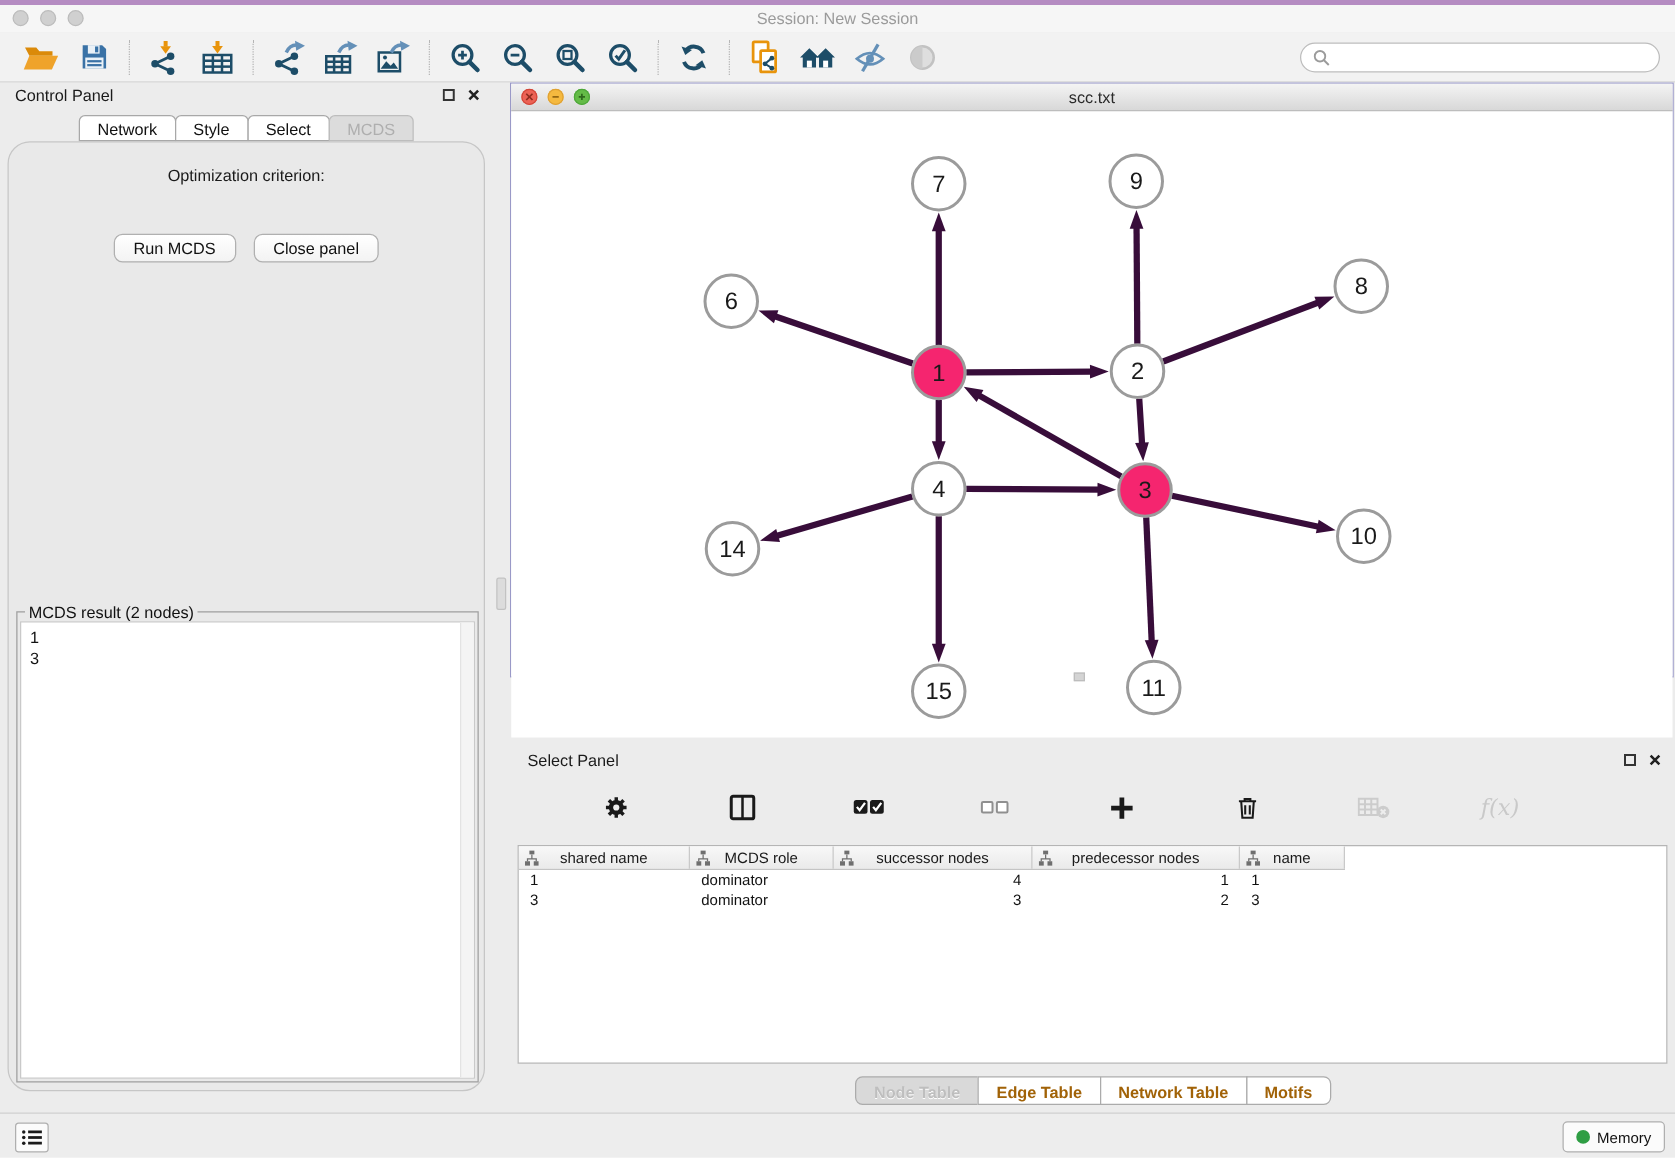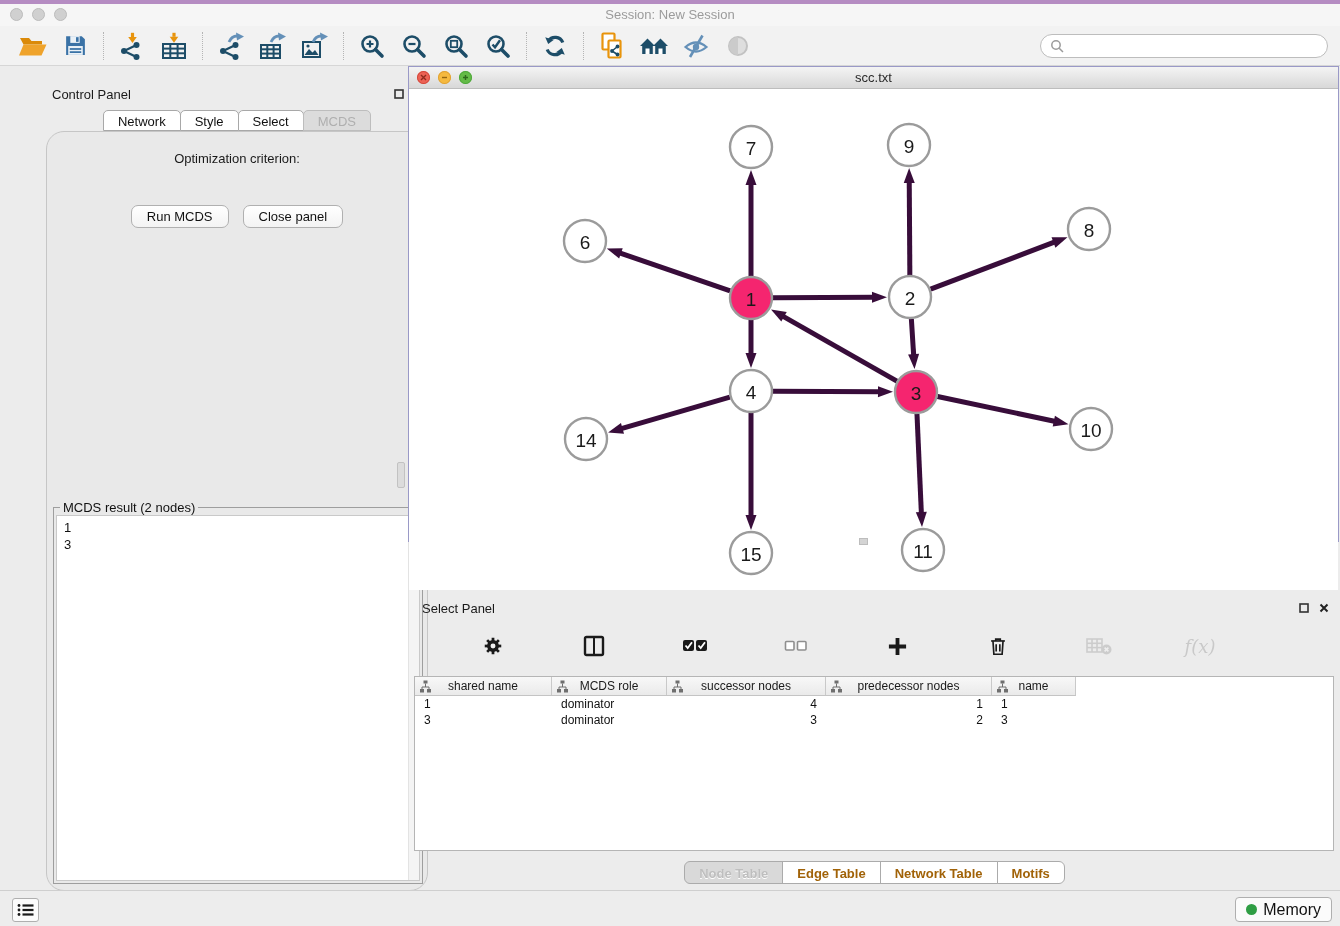--- a/index.html
+++ b/index.html
@@ -20,21 +20,21 @@
   .ic { display:flex; align-items:center; justify-content:center; }
   .search-box { margin-left:auto; width:288px; height:24px; border:1px solid #BDBDBD; border-radius:12px; background:#FFF; display:flex; align-items:center; gap:5px; padding:0 9px; }
   .search-box input { border:none; outline:none; flex:1; font-size:13px; background:transparent; }
 
   
   .panel-title { font-size:13px; color:#1A1A1A; }
   .win-btns { display:flex; gap:8px; align-items:center; }
   .wbtn { background:none; border:none; padding:0; width:12px; height:12px; display:flex; align-items:center; justify-content:center; cursor:pointer; }
 
   
-  .cpanel { position:absolute; left:0; top:80px; width:395px; height:824px;margin-left:40px; }
+  .cpanel { position:absolute; left:0; top:62px; width:395px; height:824px; }
   .cp-header { position:relative; height:28px; }
   .cp-header .panel-title { position:absolute; left:12px; top:7px; }
   .cp-header .win-btns { position:absolute; right:10px; top:8px; }
   .cp-tabs { position:absolute; left:0; top:30px; width:100%; display:flex; justify-content:center; }
   .cp-tab { height:21px; line-height:21px; padding:0 14px; font-size:13px; background:#FFF; color:#111; border:1px solid #A8A8A8; margin-left:-1px; border-radius:5px 5px 0 0; cursor:pointer; }
   .cp-tab.selected { background:#DCDCDC; color:#AFAFAF; border-color:#BDBDBD; }
   .cp-pane { position:absolute; left:6px; top:51px; width:382px; height:760px; background:#E9E9E9; border:1px solid #C6C6C6; border-radius:18px; }
   .opt-label { position:absolute; left:0; top:19px; width:100%; text-align:center; font-size:13px; color:#1A1A1A; }
   .dropdown { position:absolute; left:38px; top:40px; width:310px; height:23px; background:#FFF; border:1px solid #B3B3B3; border-radius:5px; display:flex; align-items:center; padding:0 8px 0 10px; font-size:13px; color:#111; cursor:pointer; }
   .dropdown .dd-val { flex:1; }
@@ -76,21 +76,21 @@
   .nt-td { font-size:12px; color:#111; line-height:16px; padding:0 9px; overflow:hidden; }
   .tp-tabs { position:absolute; left:1px; top:266px; width:100%; display:flex; justify-content:center; }
   .bt-tab { height:23px; line-height:23px; padding:0 14px; font-size:13px; font-weight:bold; background:#FFF; color:#a16207; border:1px solid #ABABAB; margin-left:-1px; cursor:pointer; }
   .bt-tab:first-child { border-radius:6px 0 0 6px; }
   .bt-tab:last-child { border-radius:0 6px 6px 0; }
   .bt-tab.selected { background:#D9D9D9; color:#BEBEBE; text-shadow:0 1px 0 #FFF; }
 
   
   .statusbar { position:absolute; left:0; top:890px; width:100%; height:36px; background:#EDEDED; border-top:1px solid #CFCFCF; }
   .list-btn { position:absolute; left:12px; top:7px; width:27px; height:24px; background:#FBFBFB; border:1px solid #AFAFAF; border-radius:3px; display:flex; align-items:center; justify-content:center; cursor:pointer; }
-  .mem-btn { position:absolute; right:8px; top:6px; height:25px; padding:0 10px; background:#FBFBFB; border:1px solid #AFAFAF; border-radius:4px; display:flex; align-items:center; gap:6px; font-size:16px; color:#111; cursor:pointer;text-align:right; }
+  .mem-btn { position:absolute; right:8px; top:6px; height:25px; padding:0 10px; background:#FBFBFB; border:1px solid #AFAFAF; border-radius:4px; display:flex; align-items:center; gap:6px; font-size:12px; color:#111; cursor:pointer;text-align:right; }
   .mem-dot { width:11px; height:11px; border-radius:50%; background:#2F9E44; }
 </style>
 </head>
 <body>
 
 <div class="app">
   <div class="top-strip"></div>
 
   <div class="titlebar">
     <div class="dots">

